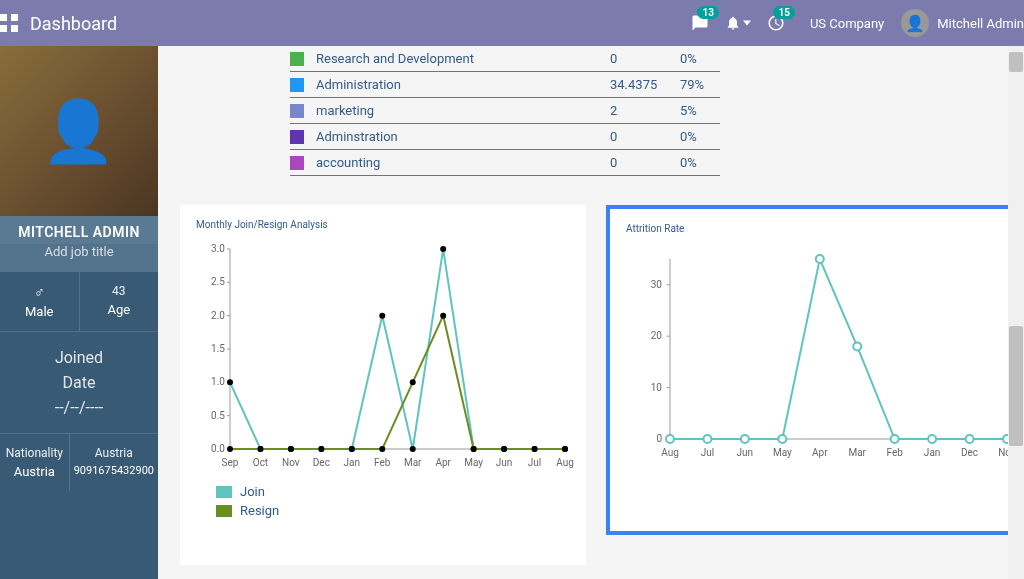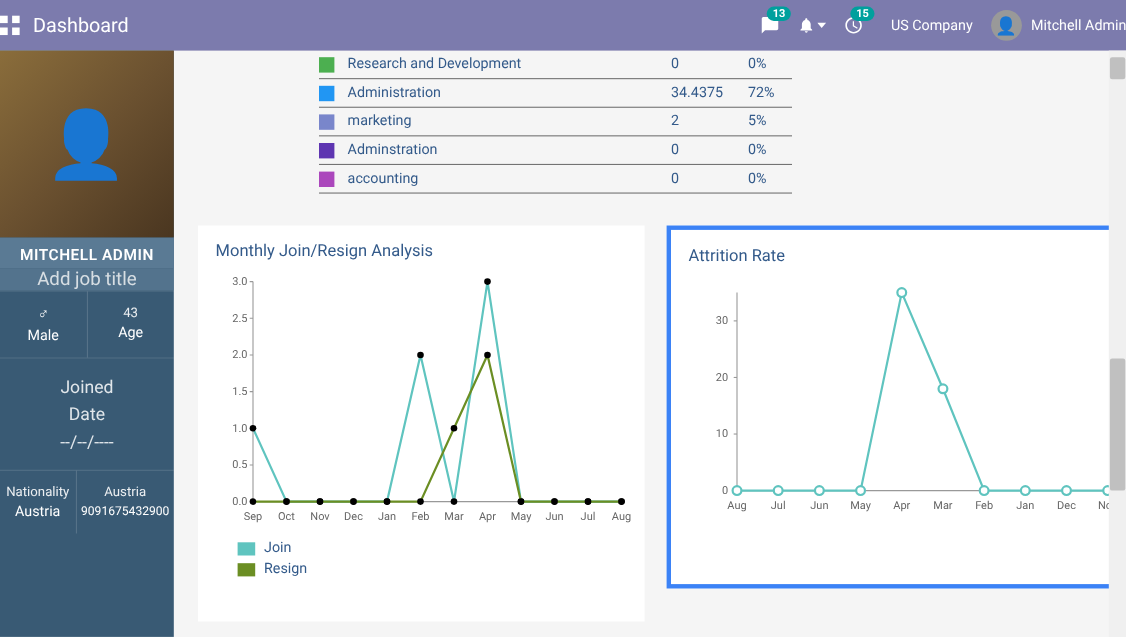--- a/index.html
+++ b/index.html
@@ -13,21 +13,21 @@
 .badge { position: absolute; top: -8px; right: -10px; background: #00A09D; color: #fff; font-size: 10px; font-weight: bold; border-radius: 8px; padding: 1px 5px; }
 .company { margin: 0 17px; font-size: 13px; }
 .avatar { width: 28px; height: 28px; border-radius: 50%; background: #999; margin-right: 8px; display:flex; align-items:center; justify-content:center; font-size:16px;}
 .username { font-size: 13px; }
 
 .main { display: flex; height: calc(579px - 46px); }
 
 .sidebar { width: 158px; background: #395a74; color: #fff; display: flex; flex-direction: column; }
 .profile-img { width: 158px; height: 170px; background: linear-gradient(135deg, #8a6d3b 0%, #6b5130 50%, #4a3620 100%); display:flex; align-items:center; justify-content:center; font-size:60px; color:#c0a070;}
 .profile-name { background: #5a7a94; padding: 8px 0 4px; text-align: center; font-size: 14px; font-weight: 600; letter-spacing: .5px; }
-.job-title { font-size: 17px; opacity: .8; text-align:center; padding-bottom: 0; cursor: pointer; background:#5a7a94;}
+.job-title { font-size: 13px; opacity: .8; text-align:center; padding-bottom: 12px; cursor: pointer; background:#5a7a94;}
 .info-row { display: flex; }
 .info-cell { flex: 1; text-align: center; padding: 12px 4px; border-top: 1px solid rgba(255,255,255,.15); border-right: 1px solid rgba(255,255,255,.15); }
 .info-cell:last-child { border-right: none; }
 .info-cell .lbl { font-size: 12px; opacity: .9; }
 .info-cell .val { font-size: 13px; margin-top: 4px; }
 .info-block { text-align: center; padding: 10px 0; border-top: 1px solid rgba(255,255,255,.15); font-size: 16px; opacity: .85; }
 .info-block .line { margin: 6px 0; }
 
 .content { flex: 1; padding: 0 8px 0 22px; overflow: hidden; position: relative; }
 
@@ -36,21 +36,21 @@
 .dept-table .trow { display: flex; align-items: center; border-bottom: 1px solid #737373; padding: 5px 0; color: #335a8a; font-size: 13px; }
 .swatch { width: 14px; height: 14px; margin-right: 12px; }
 .dept-name { flex: 1; cursor: pointer; }
 .dept-val { width: 70px; }
 .dept-pct { width: 40px; }
 
 .row2 { display: flex; gap: 20px; margin-top: 14px; }
 .card { background: #fff; padding: 14px 16px; }
 .card-join { width: 410px; height: 360px; }
 .card-attr { width: 416px; height: 330px; border: 4px solid #3b82f6; }
-.card-title { color: #335a8a; font-size: 15px; margin-bottom: 14px; }
+.card-title { color: #335a8a; font-size: 10px; margin-bottom: 14px; }
 
 .chart-area { position: relative; height: 230px; width: 370px; margin-left: 4px; }
 .chart-area svg { overflow: visible; }
 .axis-label { font-size: 10px; fill: #666; }
 .legend { display: flex; flex-direction: column; gap: 4px; margin-top: 10px; margin-left: 20px;}
 .legend .item { display: flex; align-items: center; color: #335a8a; font-size: 13px; }
 .legend .sw { width: 16px; height: 12px; margin-right: 8px; }
 
 .chart-area2 { position: relative; height: 230px; width: 380px; margin-left: 6px; margin-top: 20px;}
 .chart-area2 svg { overflow: visible; }
@@ -135,21 +135,21 @@
           <div class="trow">
             <span class="swatch" style="background:#4CAF50"></span>
     <span class="dept-name">Research and Development</span>
     <span class="dept-val">0</span>
     <span class="dept-pct">0%</span>
           </div>
           <div class="trow">
             <span class="swatch" style="background:#2196F3"></span>
     <span class="dept-name">Administration</span>
     <span class="dept-val">34.4375</span>
-    <span class="dept-pct">72%</span>
+    <span class="dept-pct">79%</span>
           </div>
           <div class="trow">
             <span class="swatch" style="background:#7986CB"></span>
     <span class="dept-name">marketing</span>
     <span class="dept-val">2</span>
     <span class="dept-pct">5%</span>
           </div>
           <div class="trow">
             <span class="swatch" style="background:#5E35B1"></span>
     <span class="dept-name">Adminstration</span>

